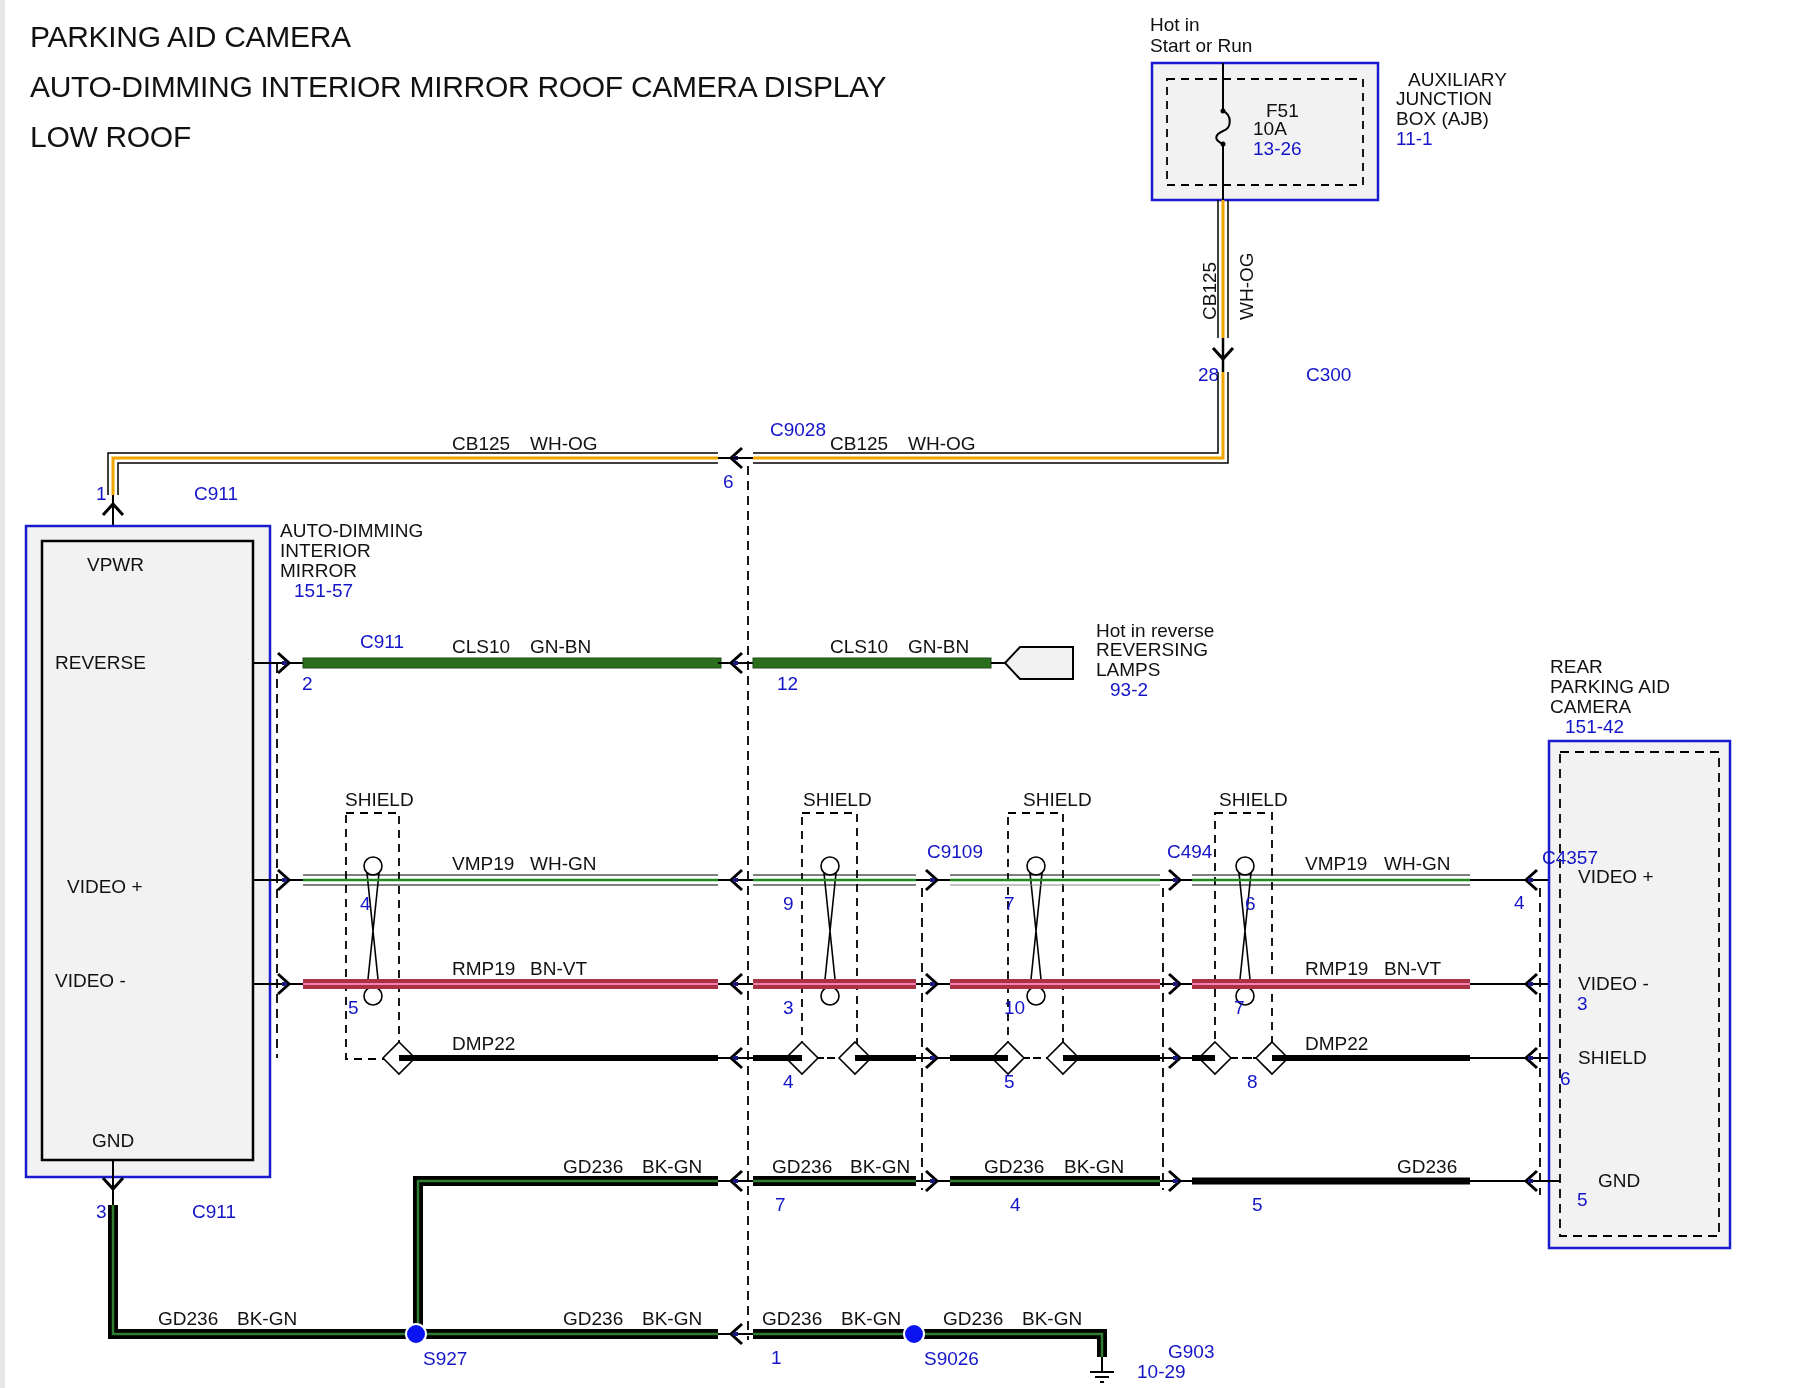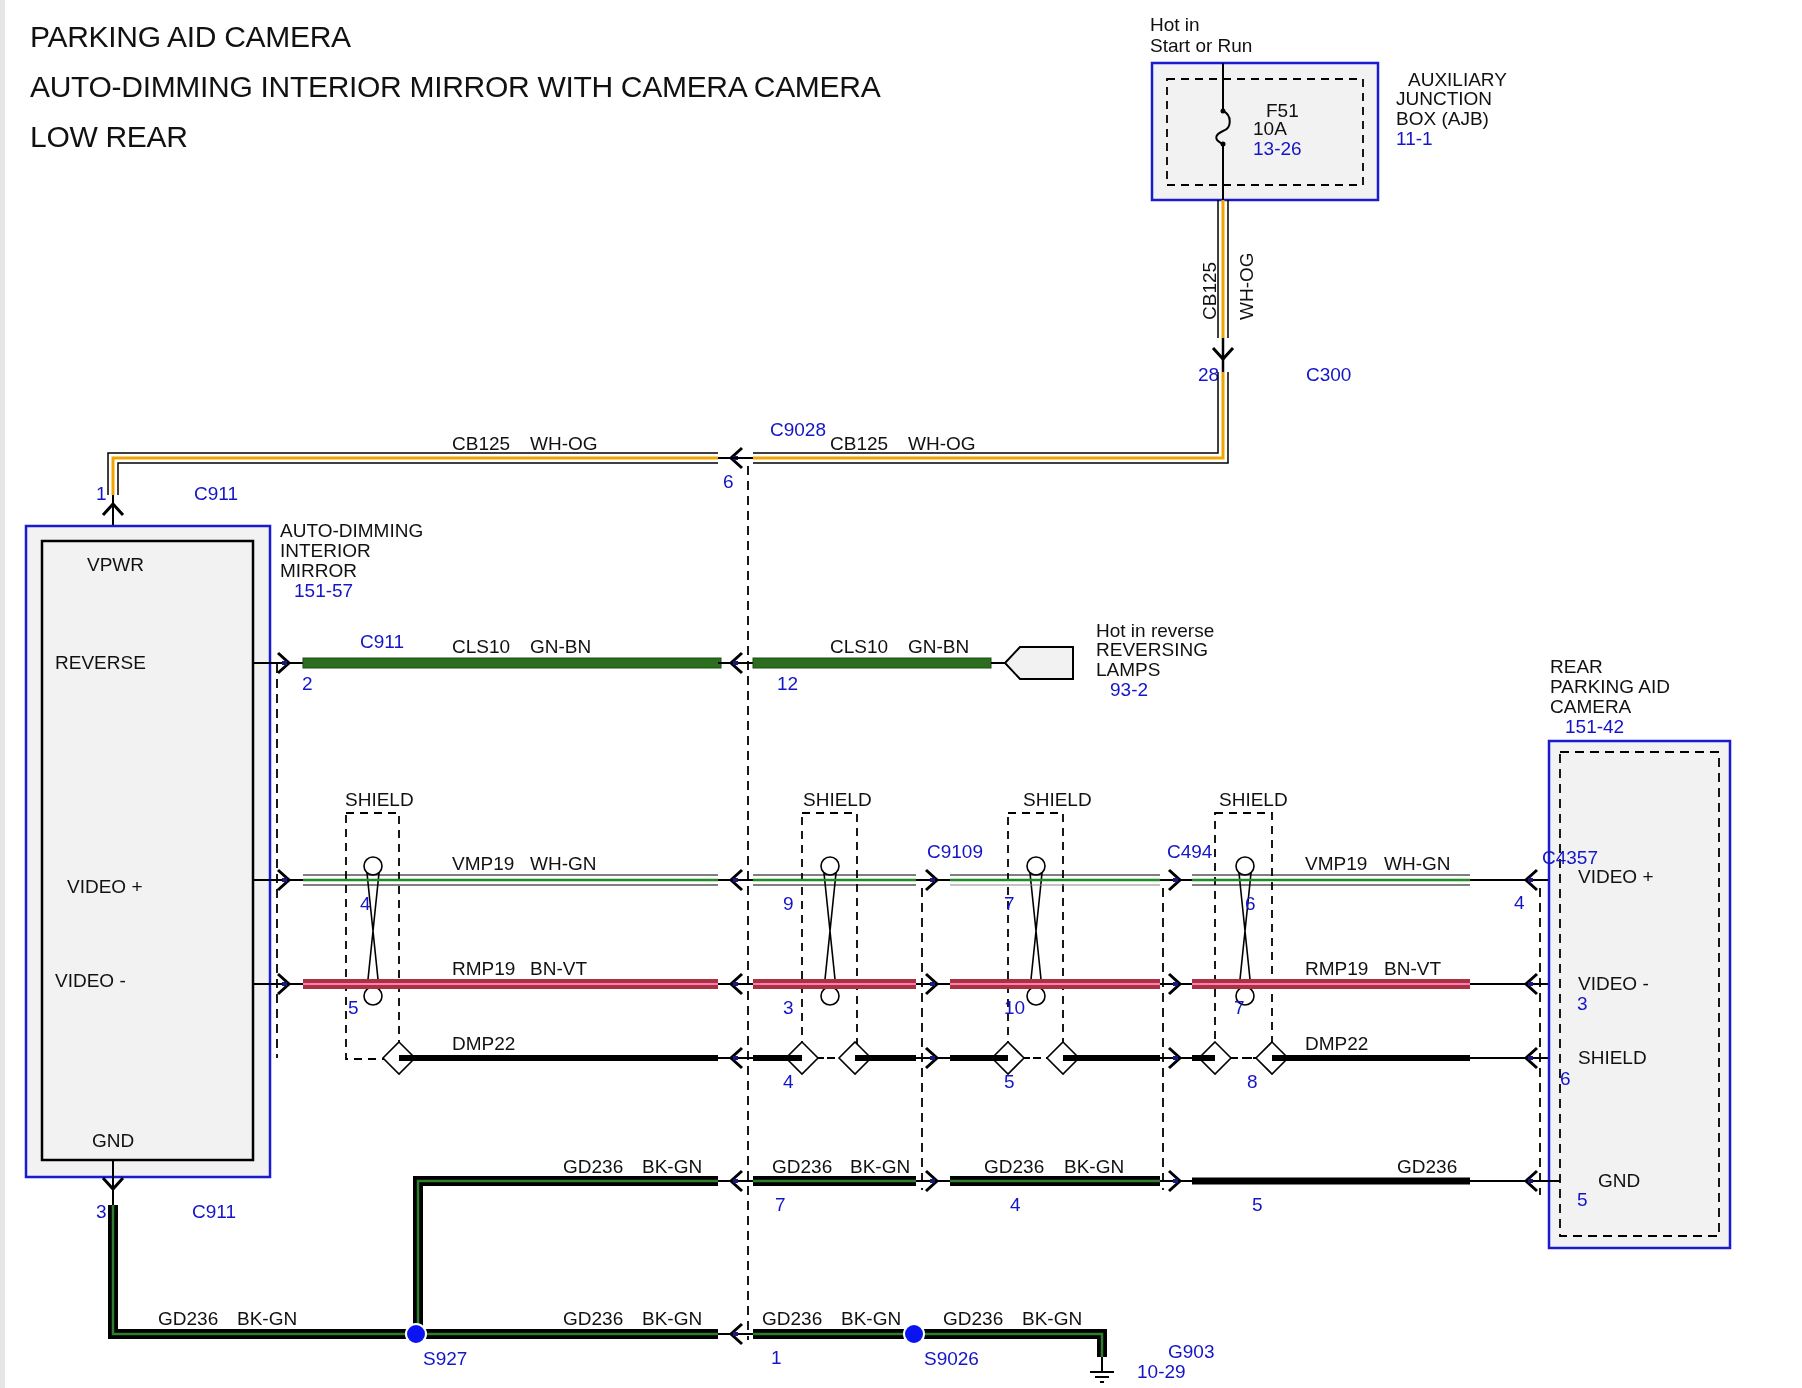--- a/index.html
+++ b/index.html
@@ -13,22 +13,22 @@
   .blu { font-size: 19px; fill: #1414c8; }
   .pin { font-size: 19px; fill: #111; }
 </style>
 </head>
 <body>
 
 <div class="edge"></div>
 
 <div class="titles">
   <div>PARKING AID CAMERA</div>
-  <div>AUTO-DIMMING INTERIOR MIRROR WITH CAMERA CAMERA</div>
-  <div>LOW REAR</div>
+  <div>AUTO-DIMMING INTERIOR MIRROR ROOF CAMERA DISPLAY</div>
+  <div>LOW ROOF</div>
 </div>
 
 <svg width="1802" height="1388" viewBox="0 0 1802 1388">
   <defs>
 
     <g id="chev-r">
         <path d="M-7,-10 L4,0 L-7,10" fill="none" stroke="#000" stroke-width="3"></path>
         <rect x="-3" y="-2" width="5" height="4" fill="#1a1a80"></rect>
       </g>
     <g id="chev-l">

